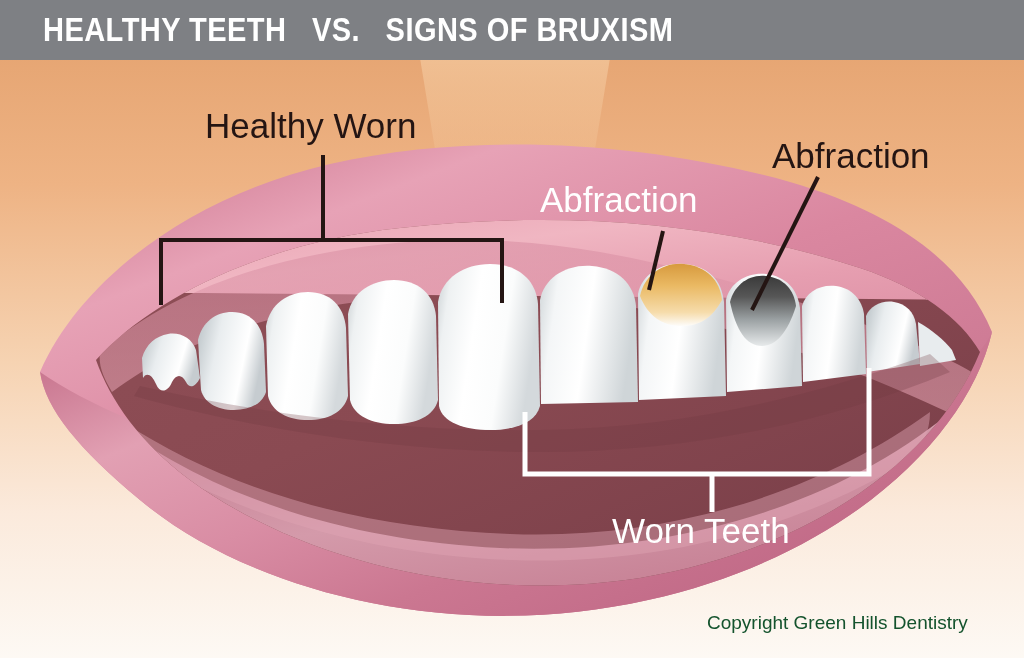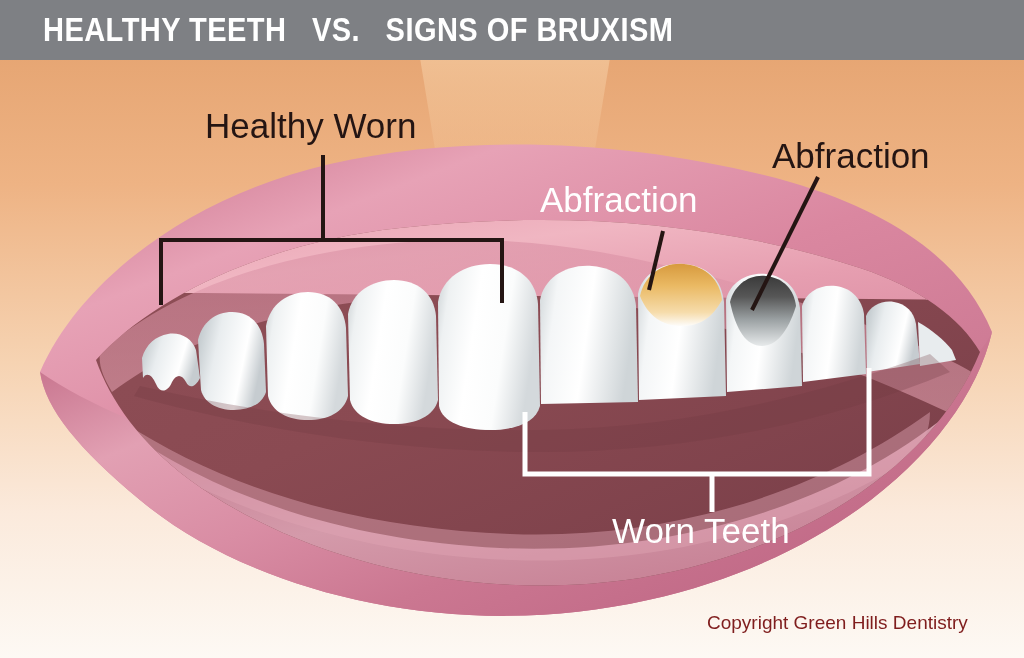--- a/index.html
+++ b/index.html
@@ -36,21 +36,21 @@
   .lbl-dark{color:#241513;}
   .lbl-light{color:#ffffff;}
 
   #lbl-healthy{left:205px;top:106px;font-size:35px;}
   #lbl-recession{left:540px;top:180px;font-size:35px;}
   #lbl-abfraction{left:772px;top:136px;font-size:35px;}
   #lbl-worn{left:612px;top:511px;font-size:35px;}
 
   #copyright{
     position:absolute;left:707px;top:612px;
-    font-size:19px;color:#7f1d1d;
+    font-size:19px;color:#14532d;
     font-family:"Liberation Sans",sans-serif;
     white-space:nowrap;
   }
 </style>
 </head>
 <body>
 
 <div id="page">
 
   <svg id="illus" viewBox="0 0 1024 658" xmlns="http://www.w3.org/2000/svg">

